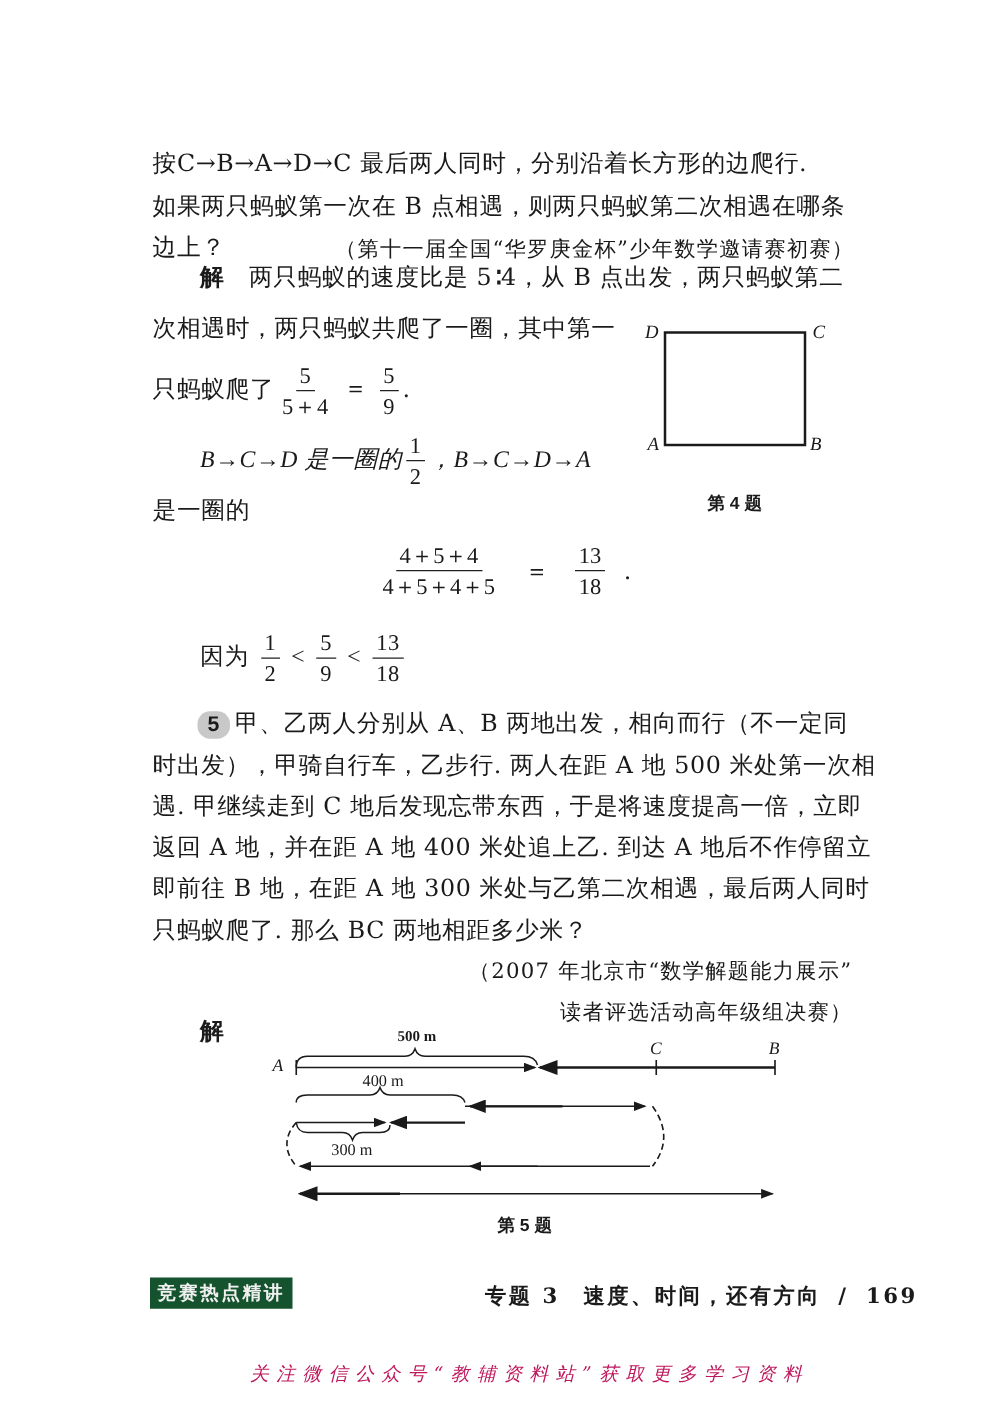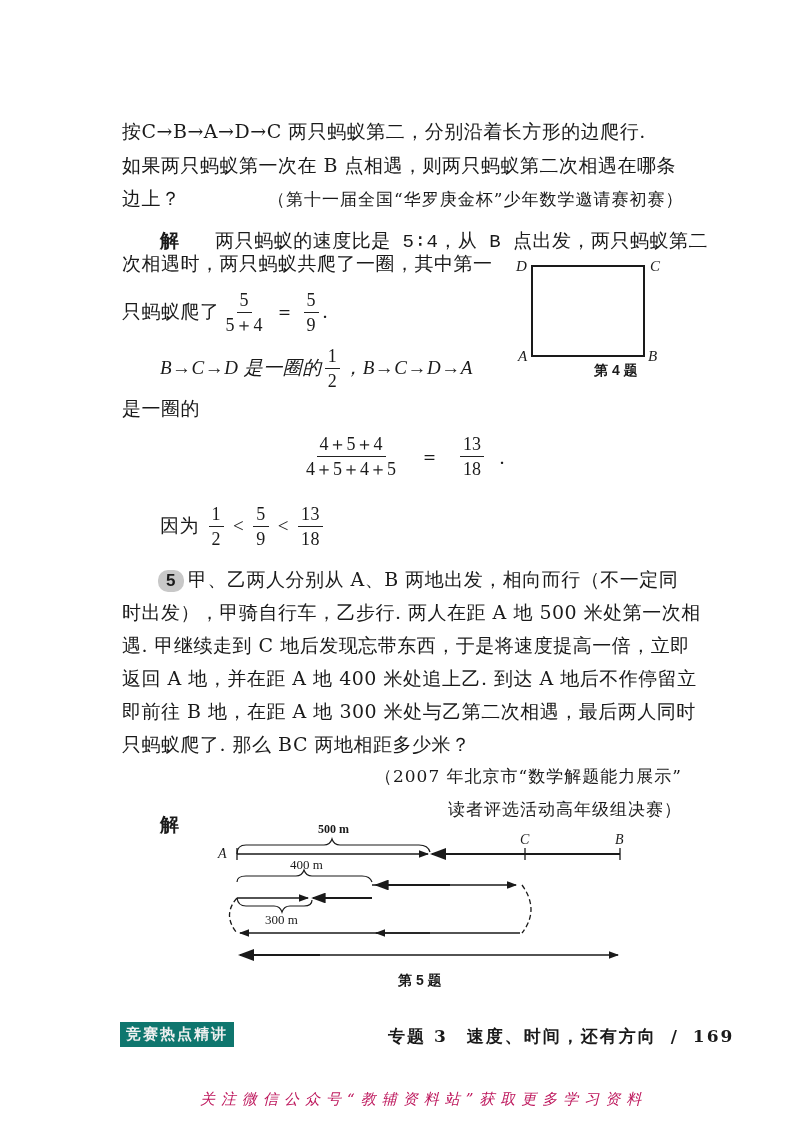--- a/index.html
+++ b/index.html
@@ -11,33 +11,33 @@
   .line { position: absolute; left: 122px; font-size: 19px; line-height: 24px; white-space: nowrap; letter-spacing: 0.5px; }
   .it { font-style: italic; font-family: "Liberation Serif", serif; }
   .bold { font-weight: bold; }
   .frac { display: inline-flex; flex-direction: column; align-items: center; vertical-align: middle; margin: 0 3px; font-family: "Liberation Serif", serif; font-size: 18px; line-height: 20px; }
   .frac .num { padding: 0 3px 2px; border-bottom: 1.2px solid #222; }
   .frac .den { padding: 2px 3px 0; }
   .mathop { font-family: "Liberation Serif", serif; margin: 0 6px; }
   .src { font-size: 17px; letter-spacing: 1px; }
   .badge { display: inline-block; background: #c8c8c8; border-radius: 10px; padding: 0 8px; font-family: "Liberation Sans", sans-serif; font-weight: bold; font-size: 17px; line-height: 22px; margin-right: 4px; }
   .caption { font-family: "Liberation Sans", sans-serif; font-weight: bold; font-size: 14px; }
-  .footer-tag { background: #0f766e; color: #f0f0f0; font-size: 15px; padding: 3px 6px; letter-spacing: 2px; font-weight: bold; }
+  .footer-tag { background: #14532d; color: #f0f0f0; font-size: 15px; padding: 3px 6px; letter-spacing: 2px; font-weight: bold; }
   .footer-right { font-size: 17px; letter-spacing: 2px; font-weight: bold; }
   .watermark { font-size: 15px; letter-spacing: 6px; font-style: italic; color: #be185d; }
 </style>
 </head>
 <body>
 
-<div class="line" style="top:119px;">按C→B→A→D→C 两只蚂蚁第二，分别沿着长方形的边爬行.</div>
+<div class="line" style="top:119px;">按C→B→A→D→C 最后两人同时，分别沿着长方形的边爬行.</div>
 <div class="line" style="top:153px;">如果两只蚂蚁第一次在 B 点相遇，则两只蚂蚁第二次相遇在哪条</div>
 <div class="line" style="top:186px;">边上？</div>
 <div class="abs src" style="top:188px; left:268px;">（第十一届全国“华罗庚金杯”少年数学邀请赛初赛）</div>
 
-<div class="line" style="top:230px; left:160px;font-family:Liberation Mono, monospace;">
+<div class="line" style="top:210px; left:160px;">
   <span class="bold">解</span>&nbsp;&nbsp;
   <span>两只蚂蚁的速度比是 5∶4，从 B 点出发，两只蚂蚁第二</span>
 </div>
 <div class="line" style="top:251px;">次相遇时，两只蚂蚁共爬了一圈，其中第一</div>
 <div class="line" style="top:290px; line-height:40px;">
   <span>只蚂蚁爬了</span><span class="frac">
       <span class="num">5</span>
       <span class="den">5＋4</span>
     </span><span class="mathop">＝</span><span class="frac">
       <span class="num">5</span>
@@ -77,21 +77,21 @@
 </div>
 
 <div class="abs" style="top:258px; left:510px; width:160px; height:140px;">
   <svg width="160" height="110">
     <rect x="22" y="8" width="112" height="90" fill="none" stroke="#1a1a1a" stroke-width="2"></rect>
   </svg>
   <span class="abs it" style="left:6px; top:0px; font-size:15px;">D</span>
   <span class="abs it" style="left:140px; top:0px; font-size:15px;">C</span>
   <span class="abs it" style="left:8px; top:90px; font-size:15px;">A</span>
   <span class="abs it" style="left:138px; top:90px; font-size:15px;">B</span>
-  <span class="abs caption" style="left:56px; top:104px;margin-left:28px;">第 4 题</span>
+  <span class="abs caption" style="left:56px; top:136px;">第 4 题</span>
 </div>
 
 <div class="line" style="top:567px; left:158px;">
   <span class="badge">5</span><span>甲、乙两人分别从 A、B 两地出发，相向而行（不一定同</span>
 </div>
 <div class="line" style="top:600px;">时出发），甲骑自行车，乙步行. 两人在距 A 地 500 米处第一次相</div>
 <div class="line" style="top:633px;">遇. 甲继续走到 C 地后发现忘带东西，于是将速度提高一倍，立即</div>
 <div class="line" style="top:666px;">返回 A 地，并在距 A 地 400 米处追上乙. 到达 A 地后不作停留立</div>
 <div class="line" style="top:699px;">即前往 B 地，在距 A 地 300 米处与乙第二次相遇，最后两人同时</div>
 <div class="line" style="top:732px;">只蚂蚁爬了. 那么 BC 两地相距多少米？</div>

